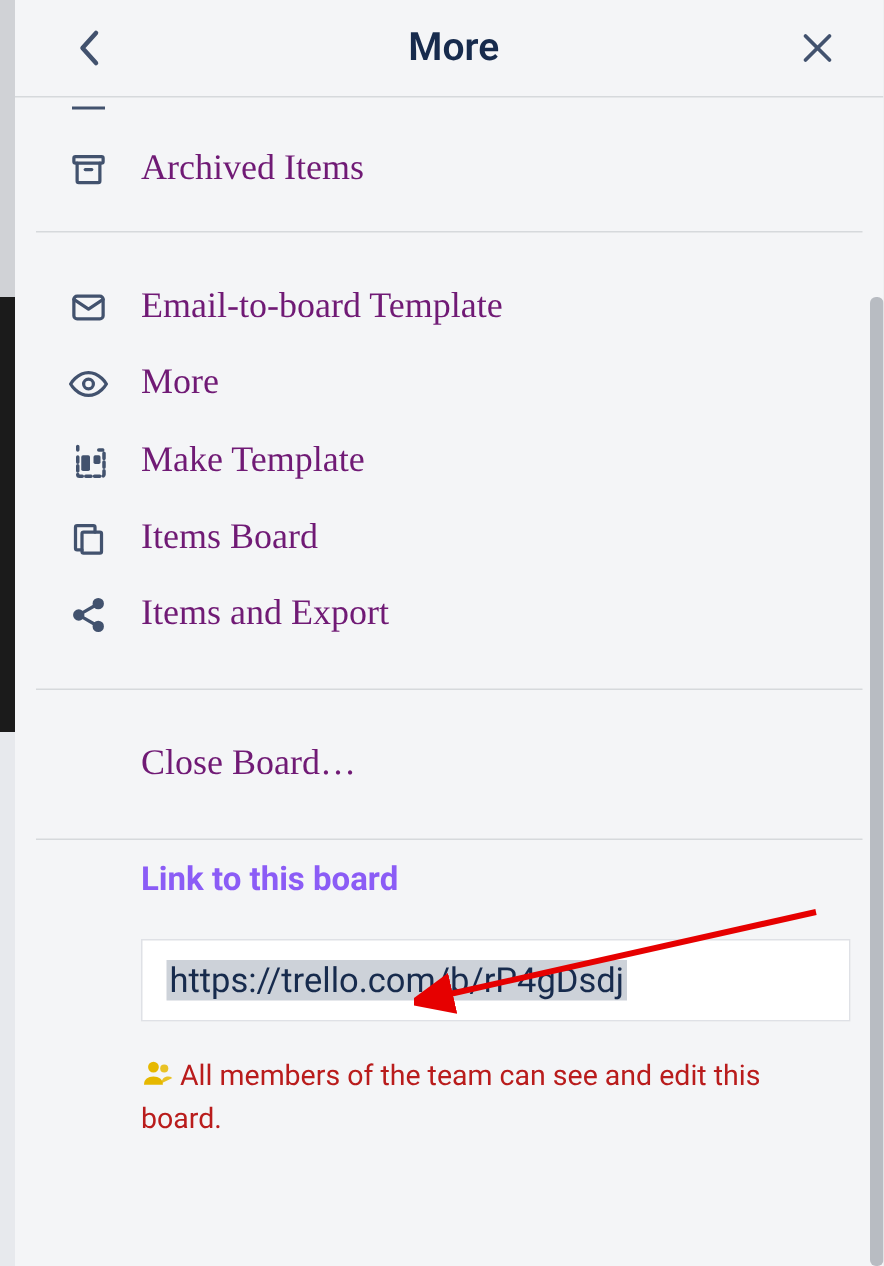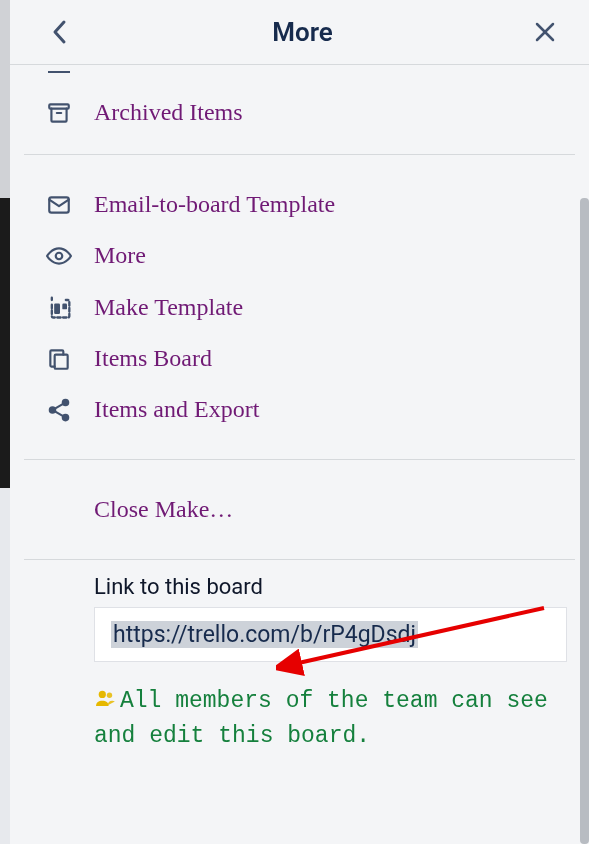--- a/index.html
+++ b/index.html
@@ -95,45 +95,44 @@
       color: #42526e;
     }
     .menu-item.indent {
       padding-left: 70px;
     }
     .link-section {
       padding: 0 8px 0 70px;
     }
     .link-label {
       font-size: 22px;
-      font-weight: 400;
-      color: #0f172a;
-      margin-bottom: 8px;
+      font-weight: 700;
+      color: #8b5cf6;
+      margin-bottom: 27px;
     }
     .link-input {
       width: 100%;
       border: 1px solid #dfe1e6;
       background: #fff;
       padding: 13px 16px;
       font-size: 23px;
       color: #172b4d;
       outline: none;
       font-family: inherit;
     }
     .link-text-highlight {
       background: #cdd2d9;
       padding: 0 2px;
     }
     .perm-text {
-      font-size: 23px;
-      color: #15803d;
+      font-size: 19px;
+      color: #b91c1c;
       margin-top: 22px;
       line-height: 1.5;
       padding-right: 14px;
-      font-family: Liberation Mono, monospace;
     }
     .perm-icon {
       display: inline-block;
       vertical-align: middle;
       margin-right: 4px;
       color: #e6b800;
     }
     .annotation-arrow {
       position: absolute;
       pointer-events: none;
@@ -260,21 +259,21 @@
           <line x1="8.2" y1="10.7" x2="15.8" y2="6.3"></line>
           <line x1="8.2" y1="13.3" x2="15.8" y2="17.7"></line>
         </svg>
       </span>
       <span>Items and Export</span>
     </div>
 
     <hr class="section-divider">
 
     <div class="menu-item indent">
-      <span>Close Make…</span>
+      <span>Close Board…</span>
     </div>
 
     <hr class="section-divider tight-bottom">
 
     <div class="link-section">
       <div class="link-label">Link to this board</div>
       <div class="link-input">
         <span class="link-text-highlight">https://trello.com/b/rP4gDsdj</span>
       </div>
       <div class="perm-text">

